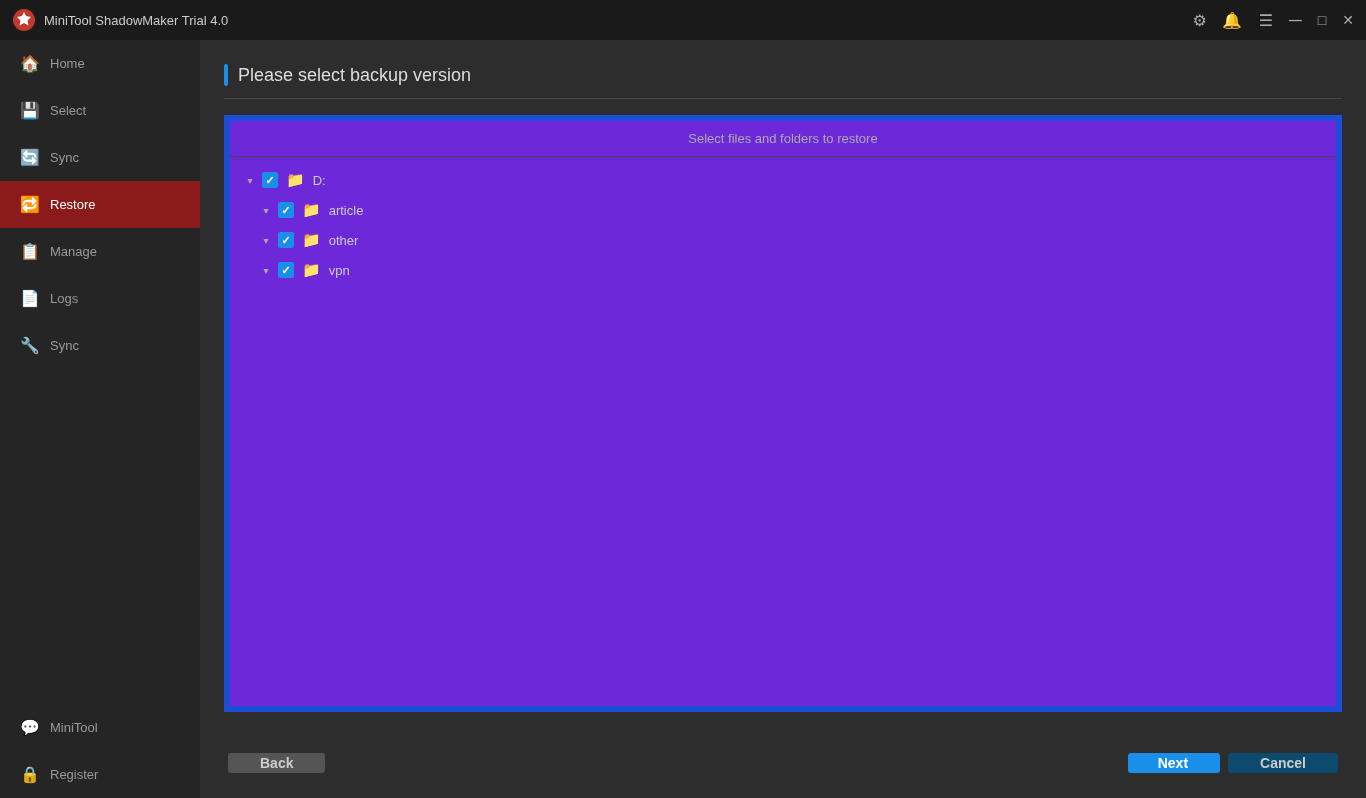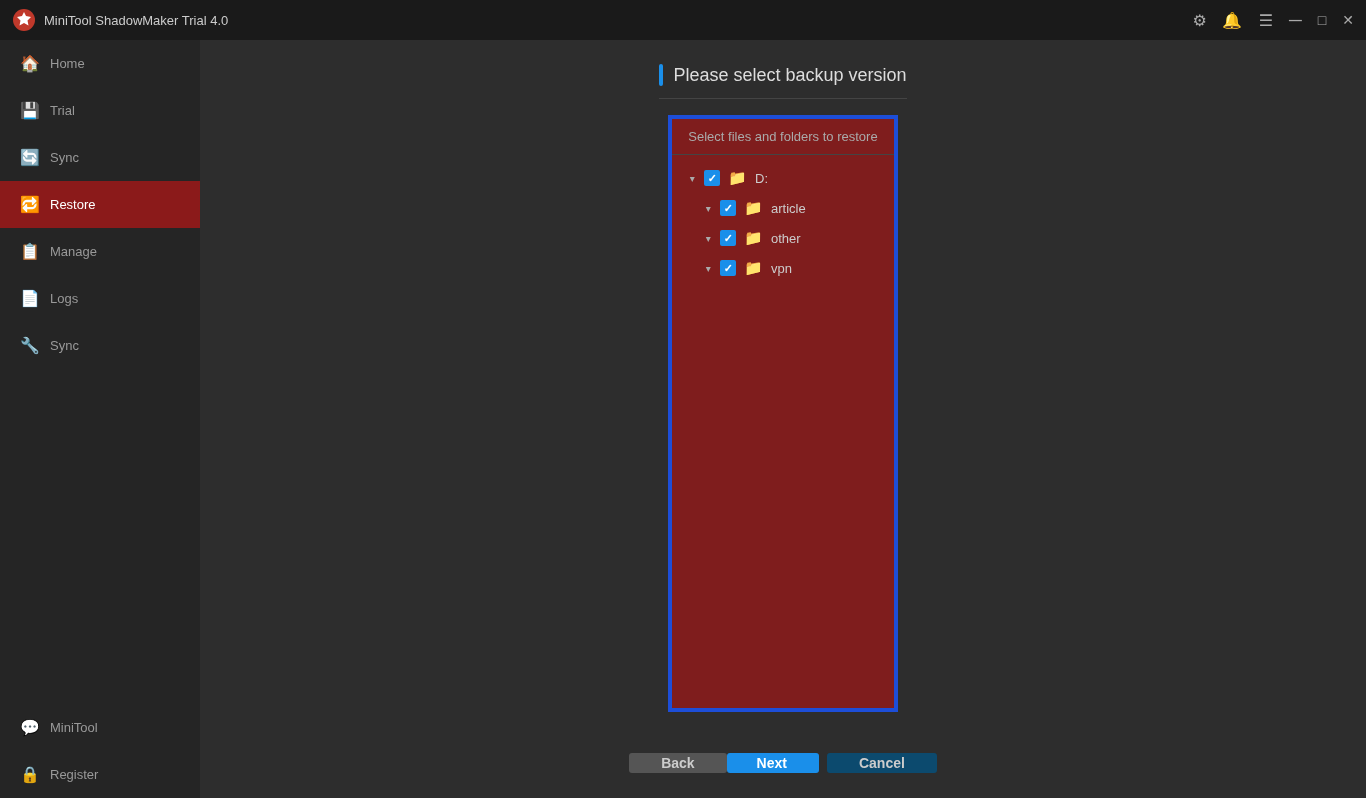--- a/index.html
+++ b/index.html
@@ -87,21 +87,20 @@
     }
 
     
     .content {
       flex: 1;
       background: #2d2d2d;
       padding: 24px 24px 0 24px;
       display: flex;
       flex-direction: column;
       overflow: hidden;
-      align-items: center;
     }
 
     .page-title-bar {
       display: flex;
       align-items: center;
       margin-bottom: 16px;
       padding-bottom: 12px;
       border-bottom: 1px solid #444;
     }
     .page-title-accent {
@@ -113,22 +112,22 @@
       flex-shrink: 0;
     }
     .page-title-text {
       font-size: 18px;
       color: #ddd;
       font-weight: normal;
     }
 
     
     .file-tree-panel {
-      background: #7f1d1d;
-      border: 4px solid #1d4ed8;
+      background: #6d28d9;
+      border: 6px solid #1d4ed8;
       flex: 1;
       display: flex;
       flex-direction: column;
       overflow: hidden;
       margin-bottom: 16px;
     }
     .file-tree-header {
       padding: 10px 16px;
       color: #aaa;
       font-size: 13px;
@@ -256,21 +255,21 @@
 
 <div class="main-layout">
 
   <div class="sidebar">
     <div class="sidebar-item">
       <span class="sidebar-icon">🏠</span>
       <span>Home</span>
     </div>
     <div class="sidebar-item">
       <span class="sidebar-icon">💾</span>
-      <span>Trial</span>
+      <span>Select</span>
     </div>
     <div class="sidebar-item">
       <span class="sidebar-icon">🔄</span>
       <span>Sync</span>
     </div>
     <div class="sidebar-item active">
       <span class="sidebar-icon">🔁</span>
       <span>Restore</span>
     </div>
     <div class="sidebar-item">

